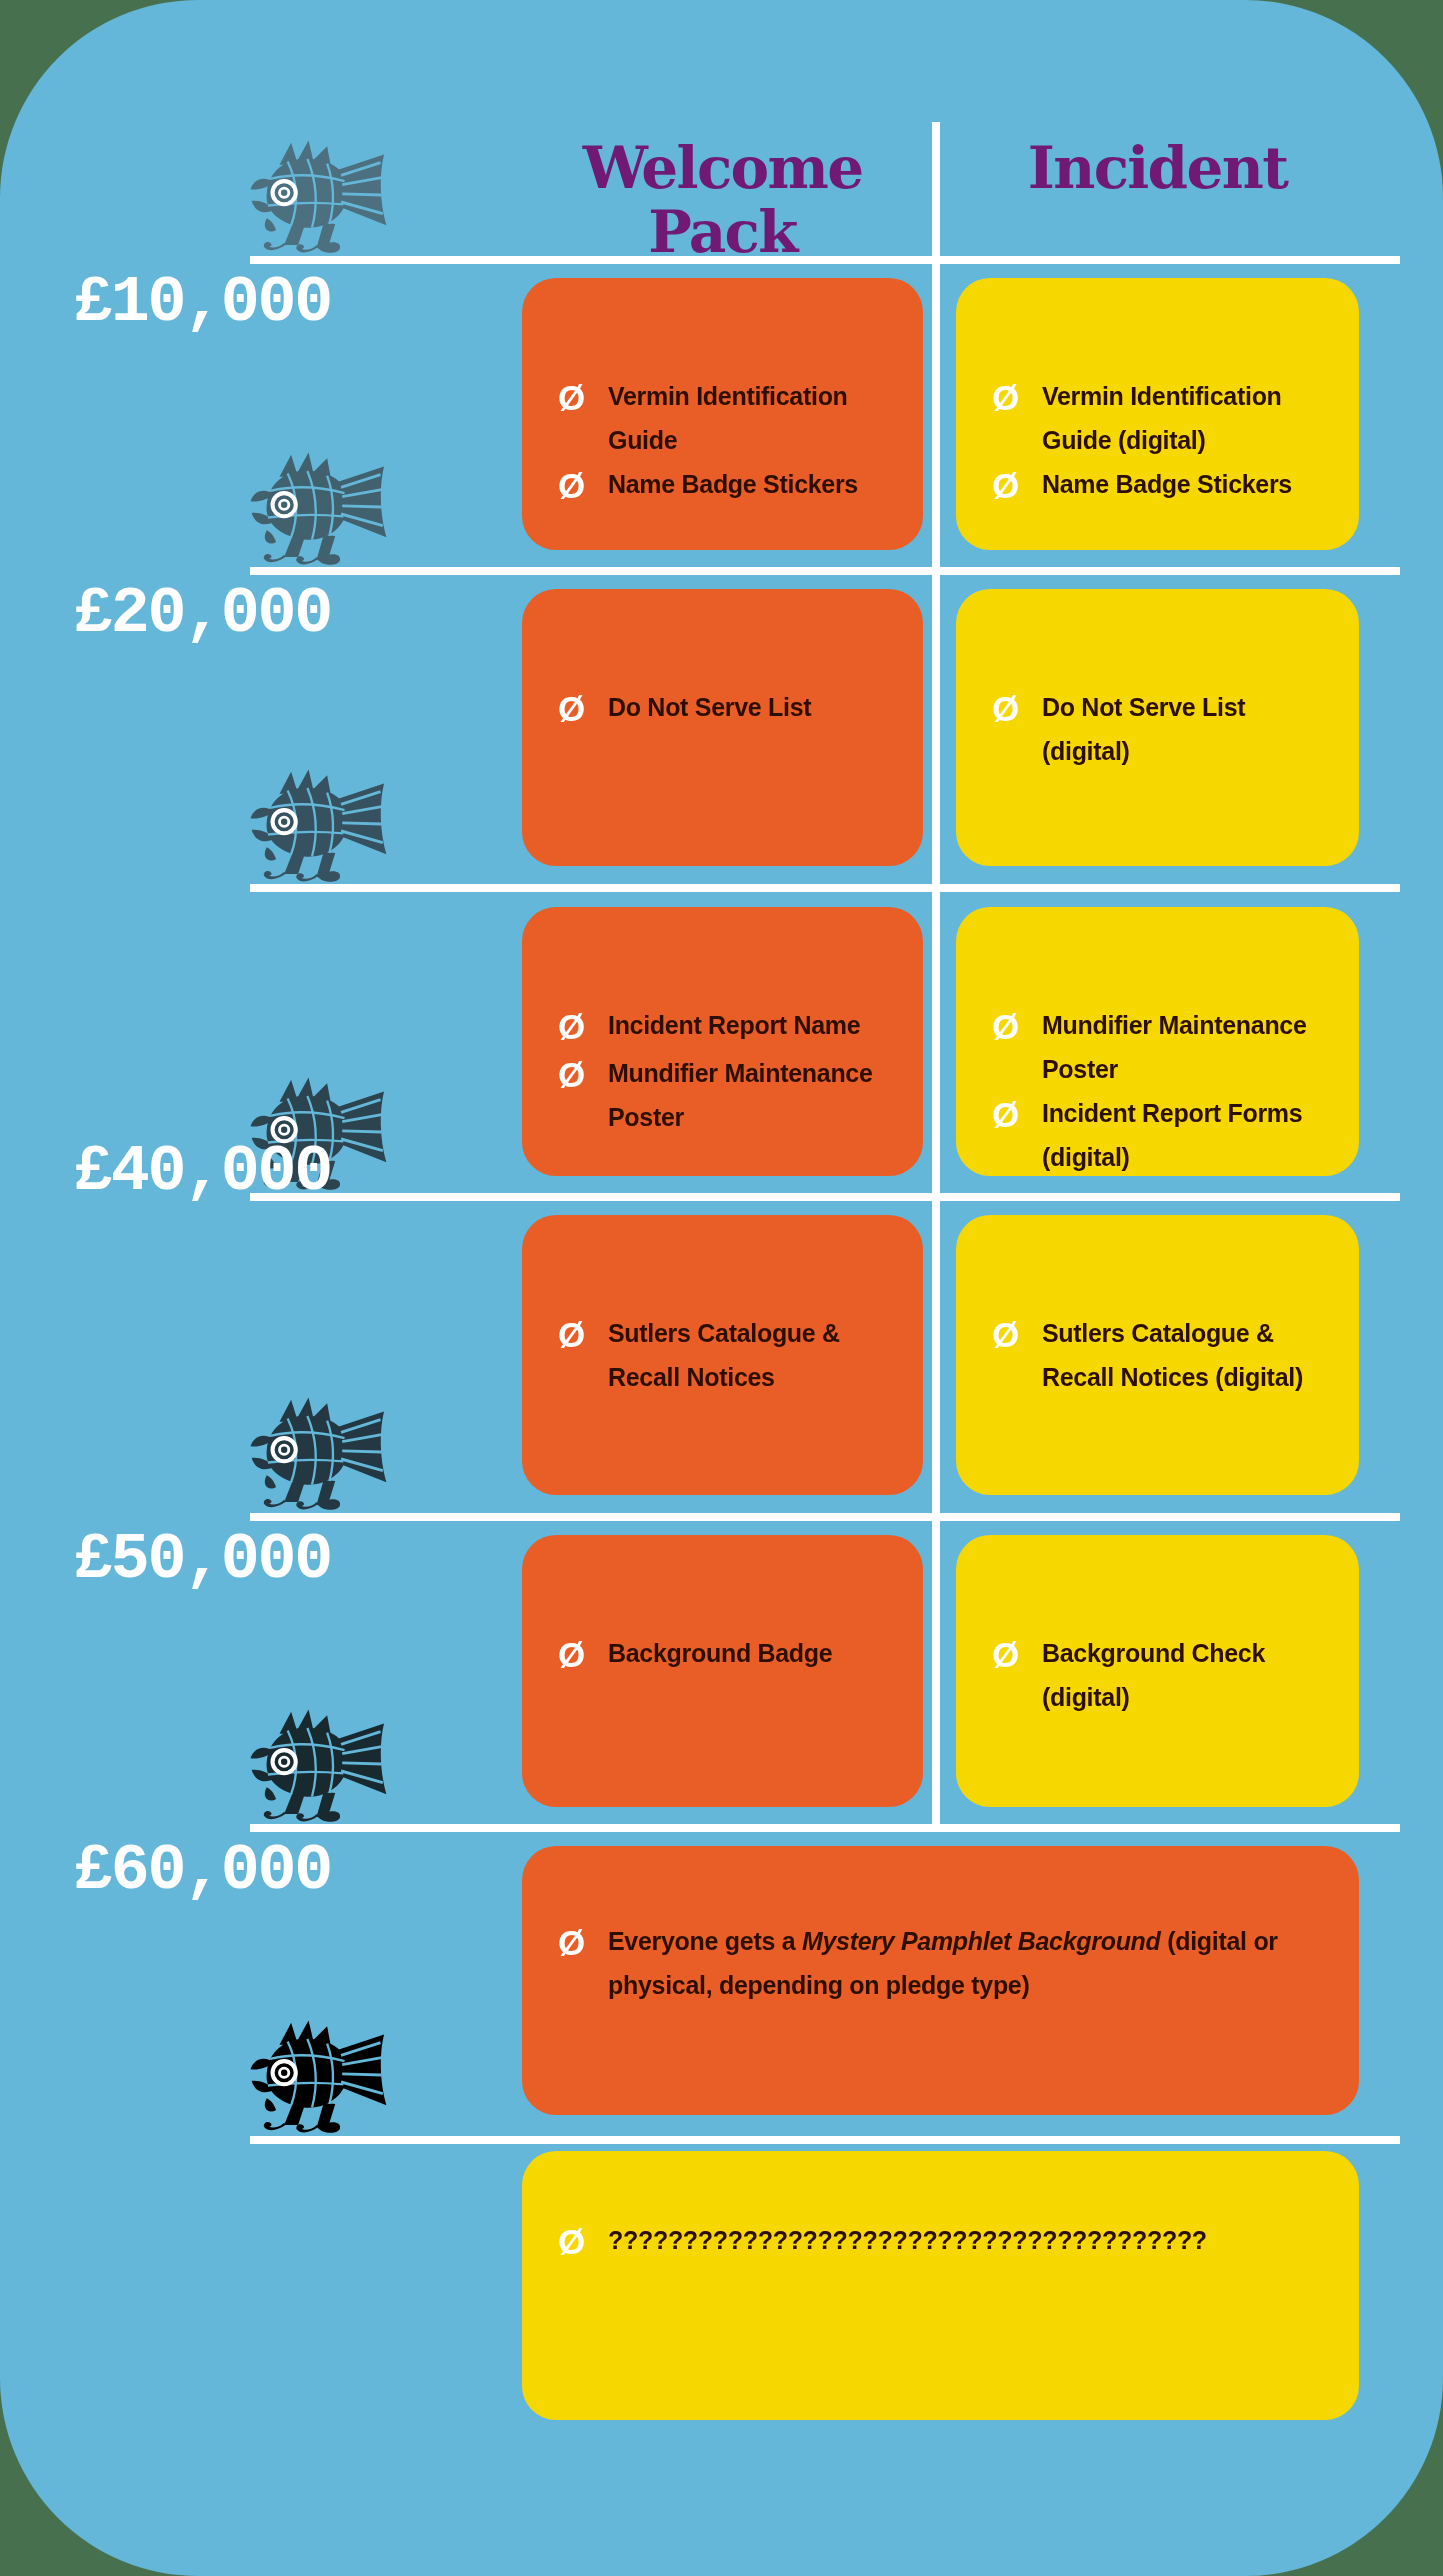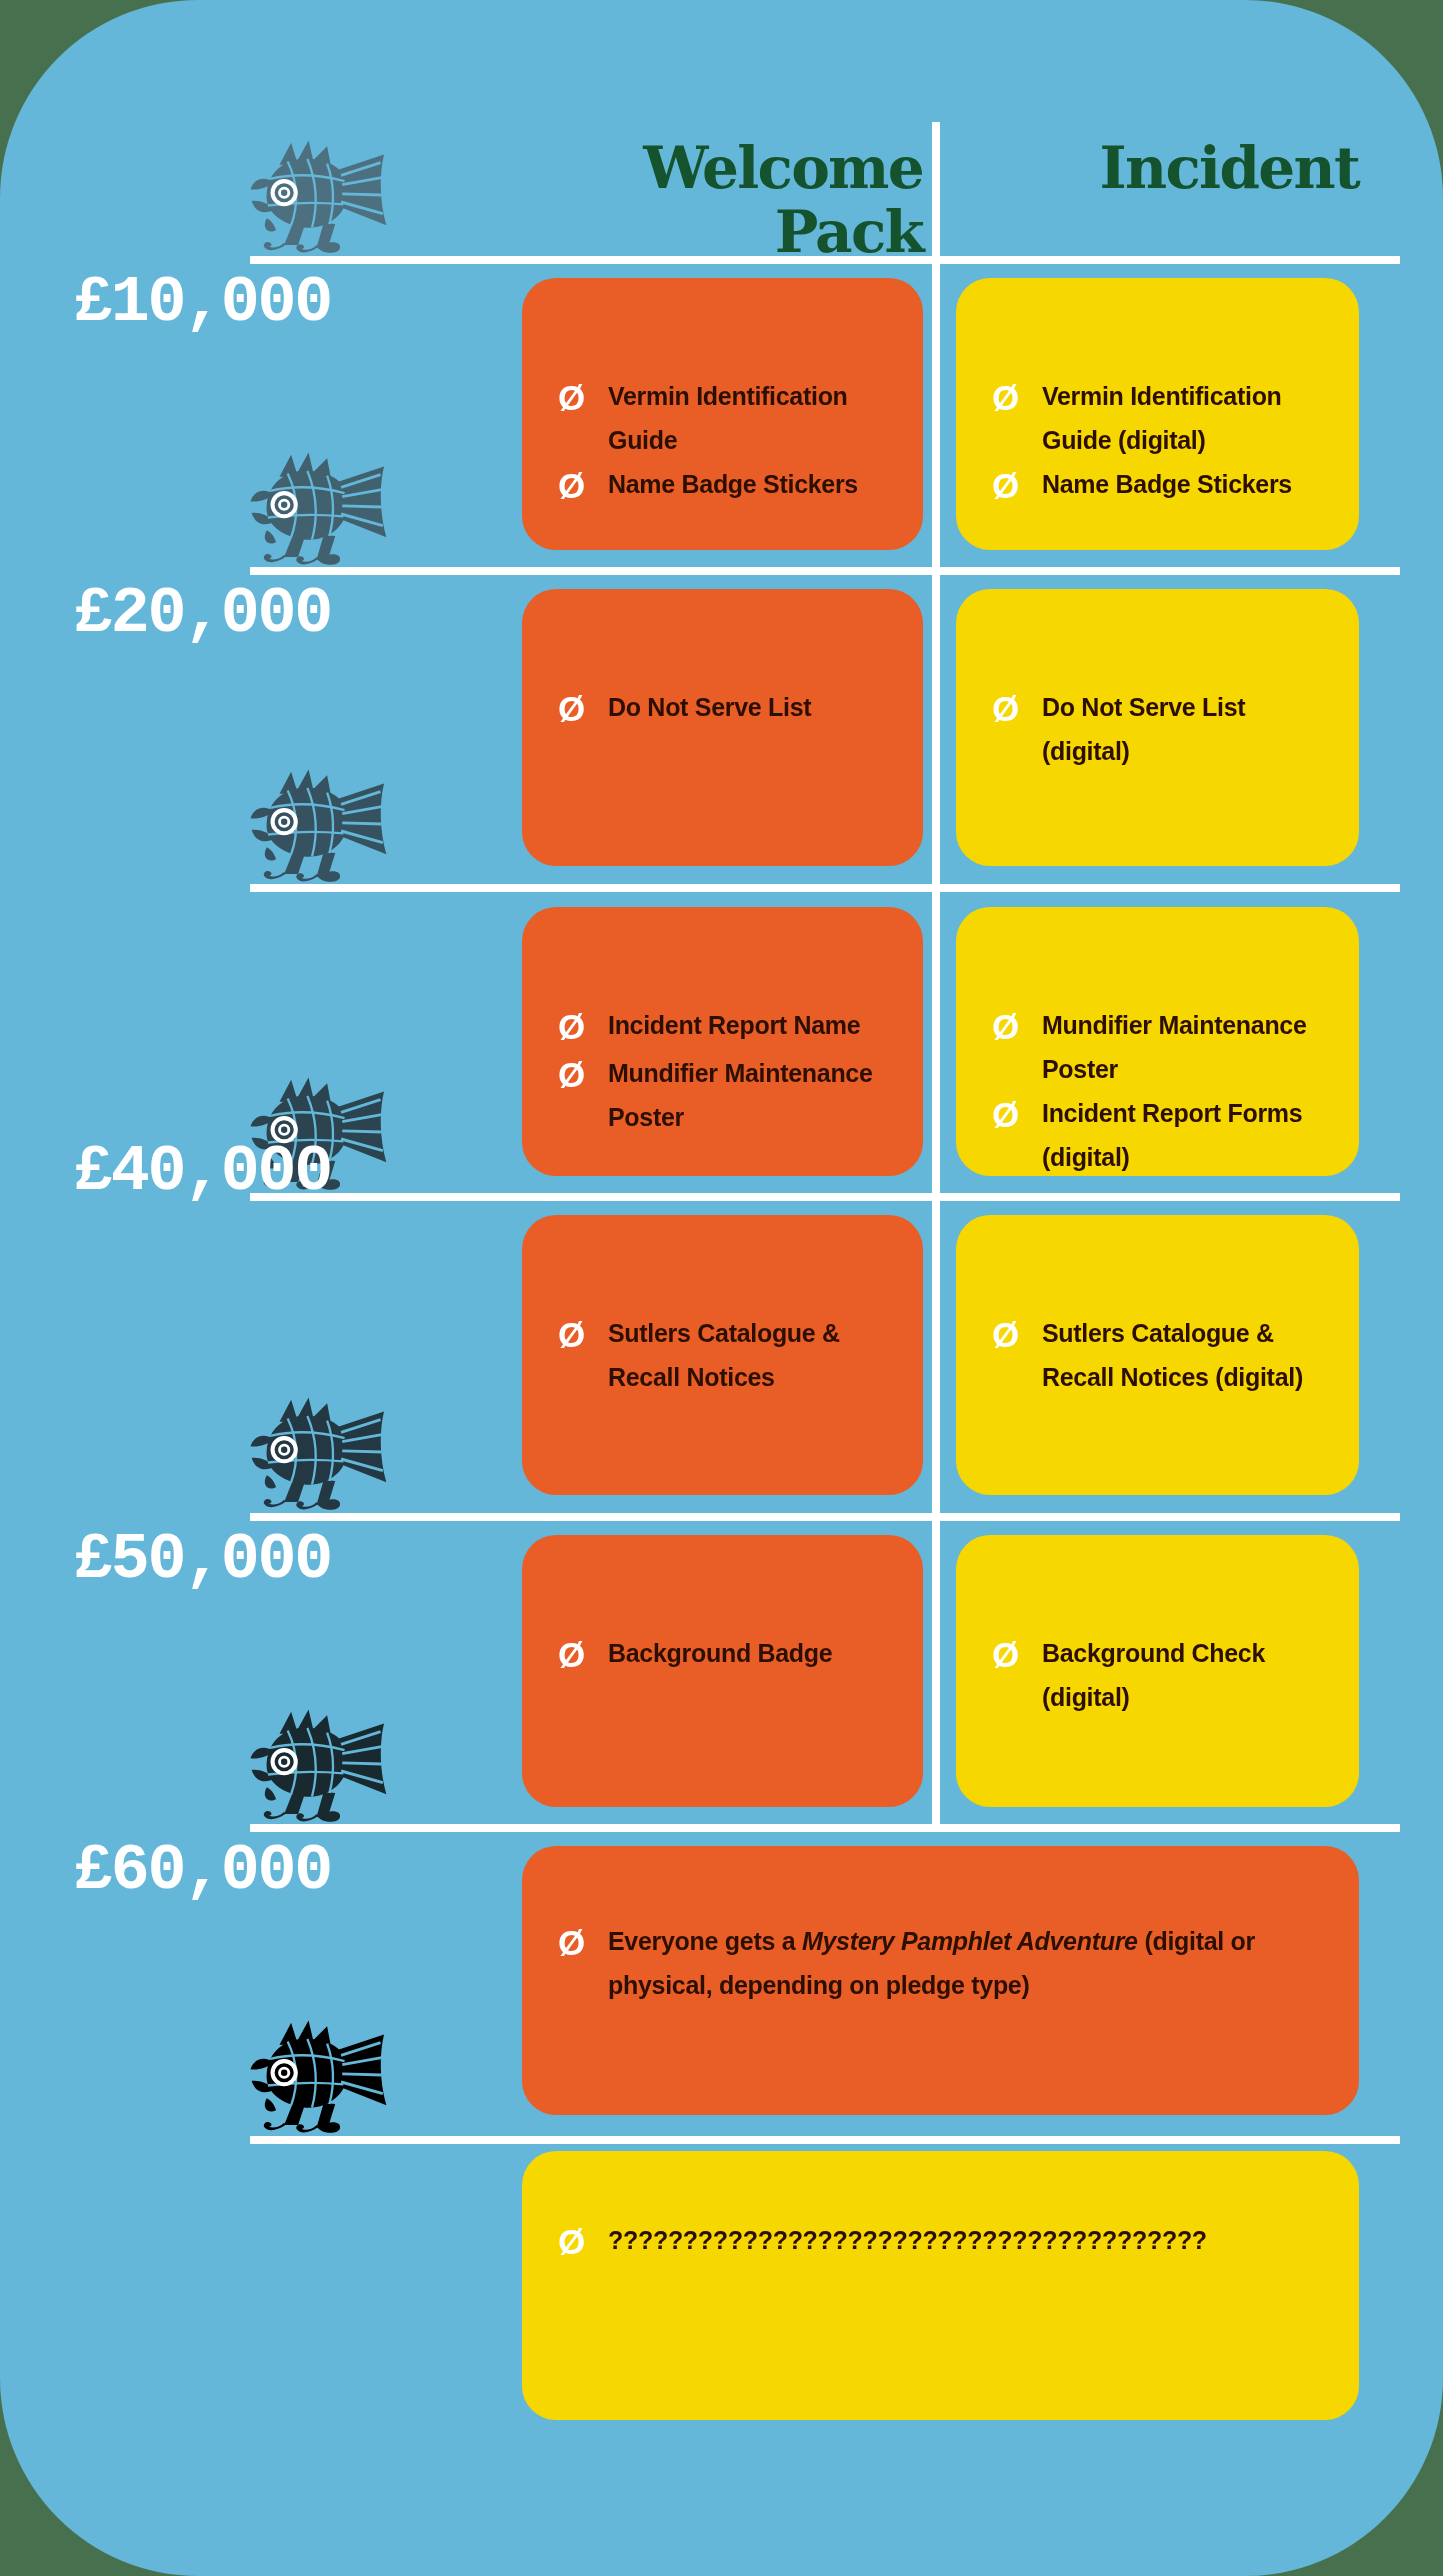--- a/index.html
+++ b/index.html
@@ -10,21 +10,21 @@
   }
   .panel{
     position:relative;width:1443px;height:2576px;
     background:#64b7d8;border-radius:198px;overflow:hidden;
   }
   .hline{position:absolute;left:250px;width:1150px;height:7.6px;background:#ffffff;}
   .vline{position:absolute;left:932px;top:122px;width:7.6px;height:1702px;background:#ffffff;}
   .col-header{
     position:absolute;top:136px;height:76px;
     font-family:"DejaVu Serif","Liberation Serif",serif;font-weight:bold;
-    font-size:58px;line-height:64px;color:#14532d;text-align:right;letter-spacing:-1.7px;
+    font-size:58px;line-height:64px;color:#701a75;text-align:center;letter-spacing:-1.7px;
   }
   .hdr-wp{left:522px;width:401px;}
   .hdr-ev{left:956px;width:403px;}
   .tier{
     position:absolute;left:74px;
     font-family:Liberation Mono, monospace;font-weight:bold;
     font-size:65px;line-height:69px;color:#ffffff;letter-spacing:-2.3px;white-space:nowrap;
   }
   .fish{position:absolute;left:249px;width:140px;height:119px;}
   .card{
@@ -203,21 +203,21 @@
   <div class="card yellow col2" style="top:1535px;height:272px">
     <div class="item">
       <span class="bullet">Ø</span>
       <span class="txt">Background Check (digital)</span>
     </div>
   </div>
 
   <div class="card orange wide" style="top:1846px;height:269px">
     <div class="item">
       <span class="bullet">Ø</span>
-      <span class="txt"><span>Everyone gets a </span><span class="em">Mystery Pamphlet Adventure</span><span> (digital or physical, depending on pledge type)</span></span>
+      <span class="txt"><span>Everyone gets a </span><span class="em">Mystery Pamphlet Background</span><span> (digital or physical, depending on pledge type)</span></span>
     </div>
   </div>
 
   <div class="card yellow wide nowrap" style="top:2151px;height:269px;padding-top:67px">
     <div class="item">
       <span class="bullet">Ø</span>
       <span class="txt">????????????????????????????????????????</span>
     </div>
   </div>
 

